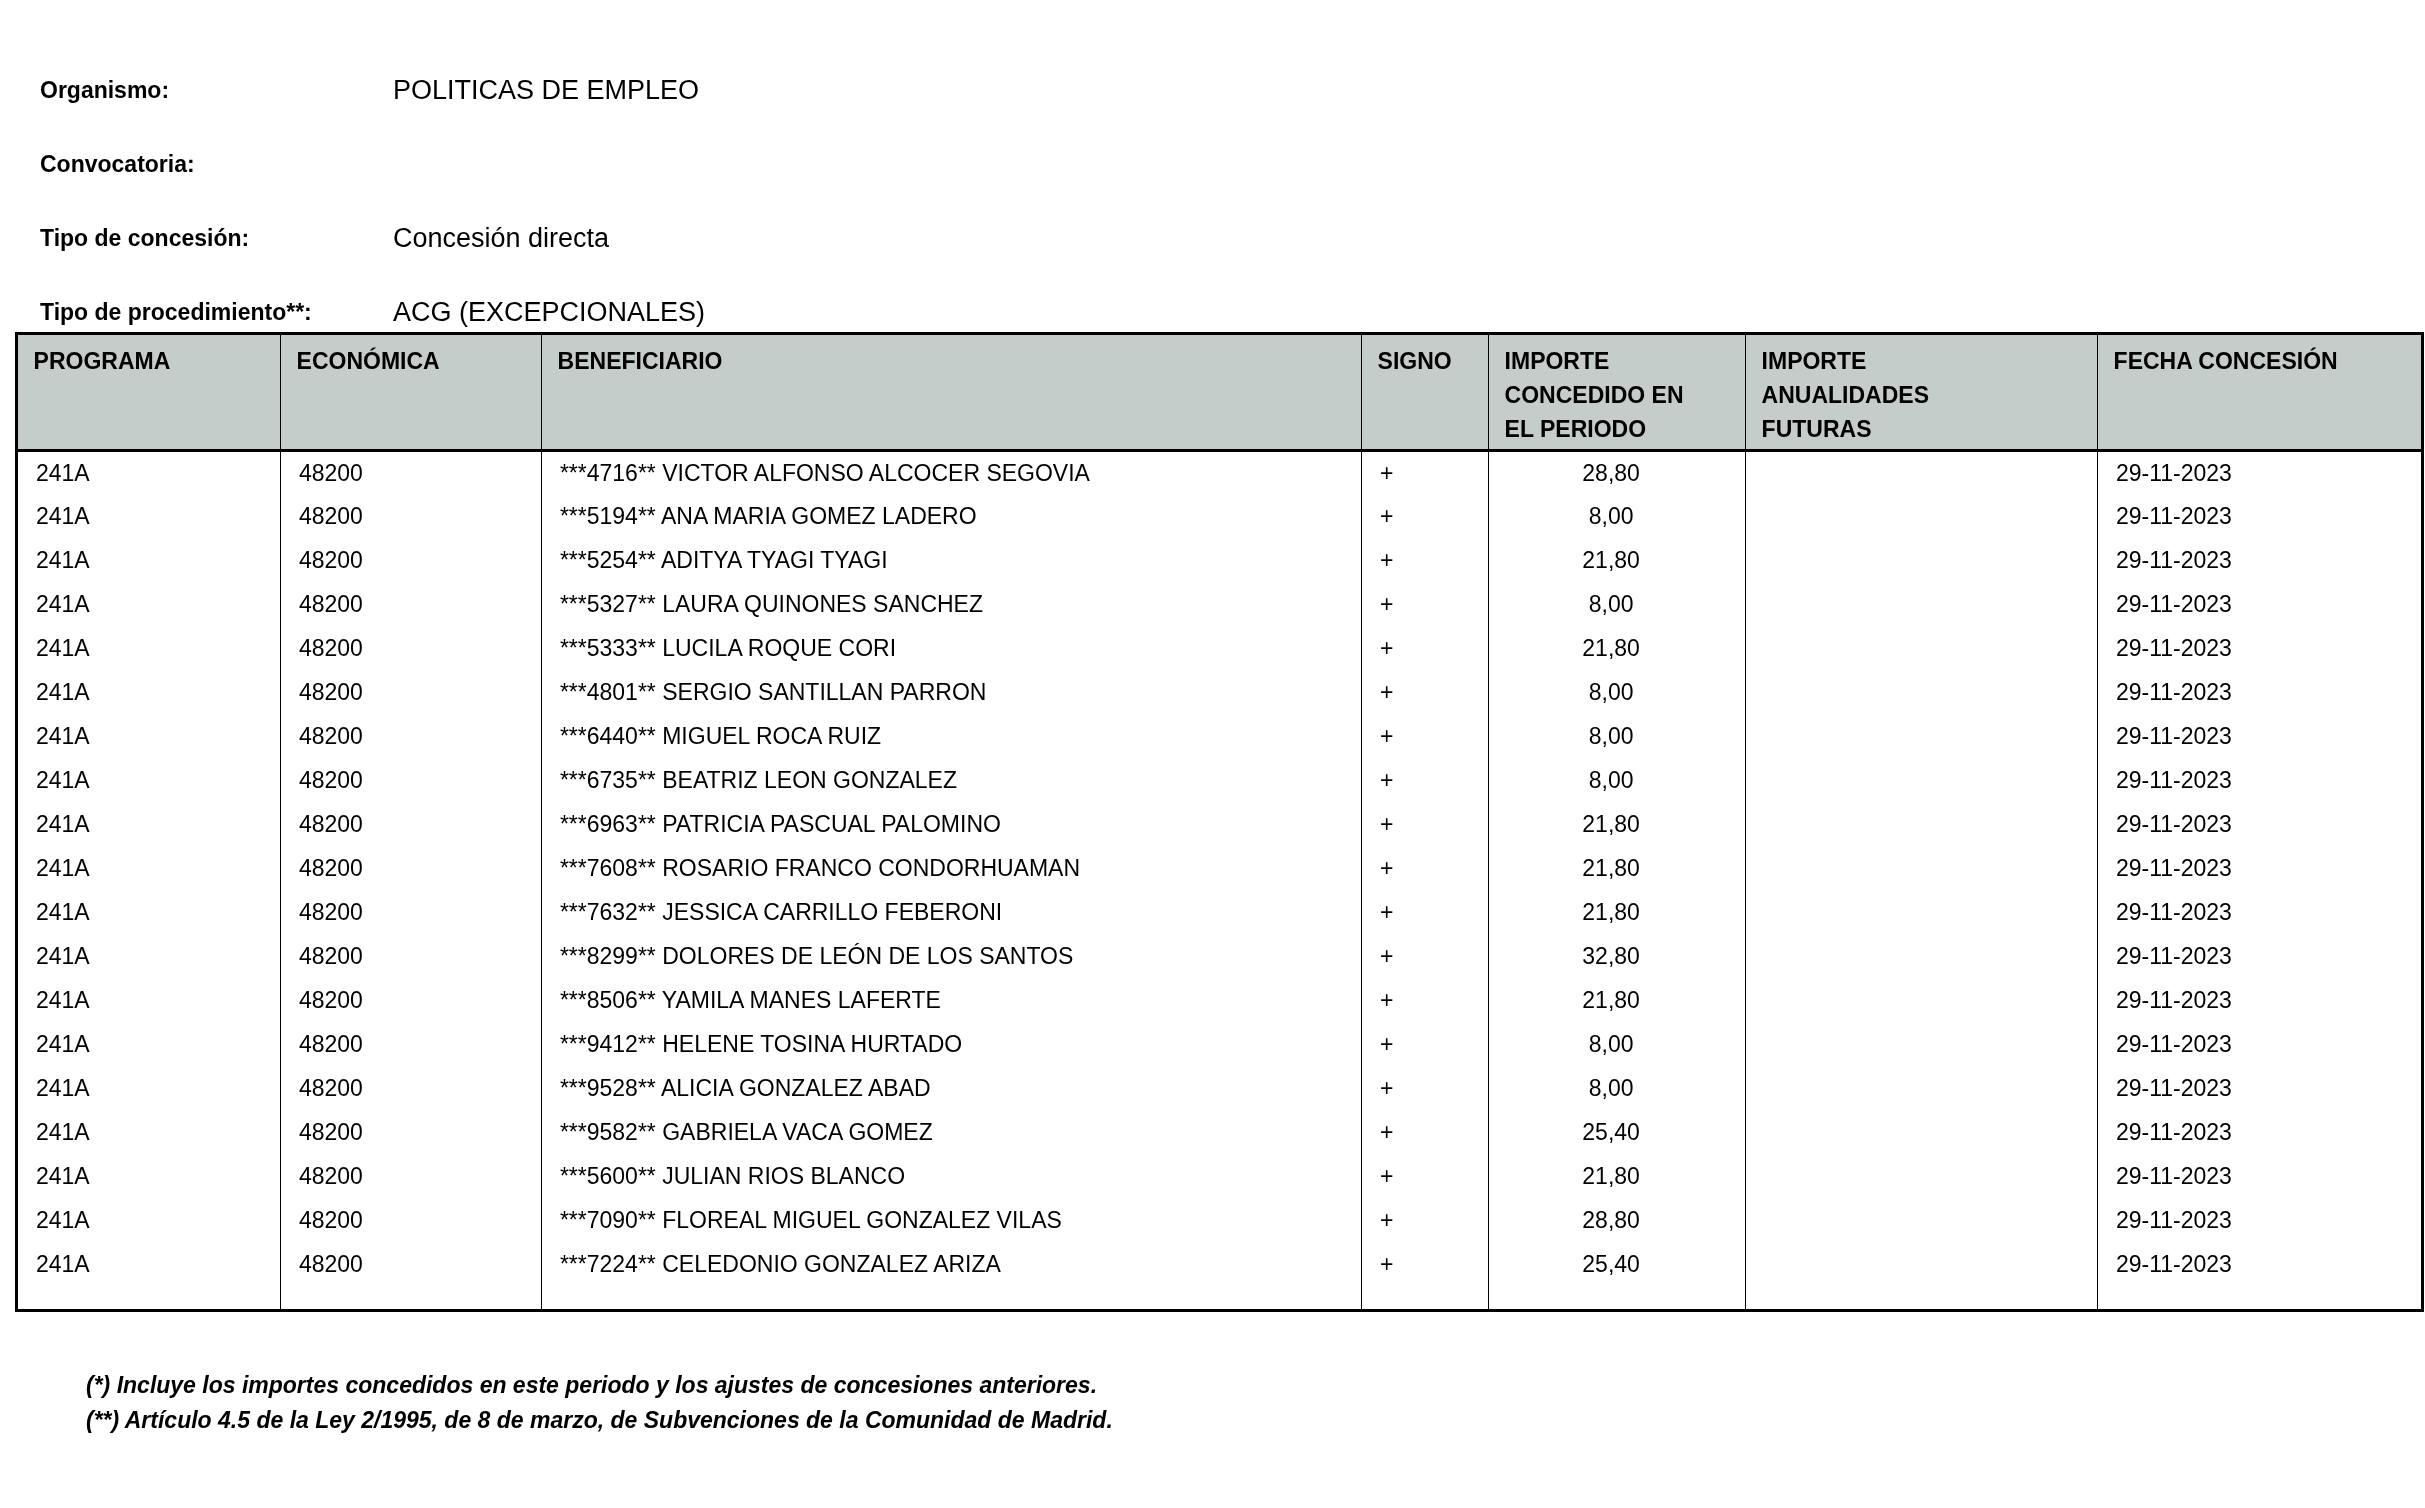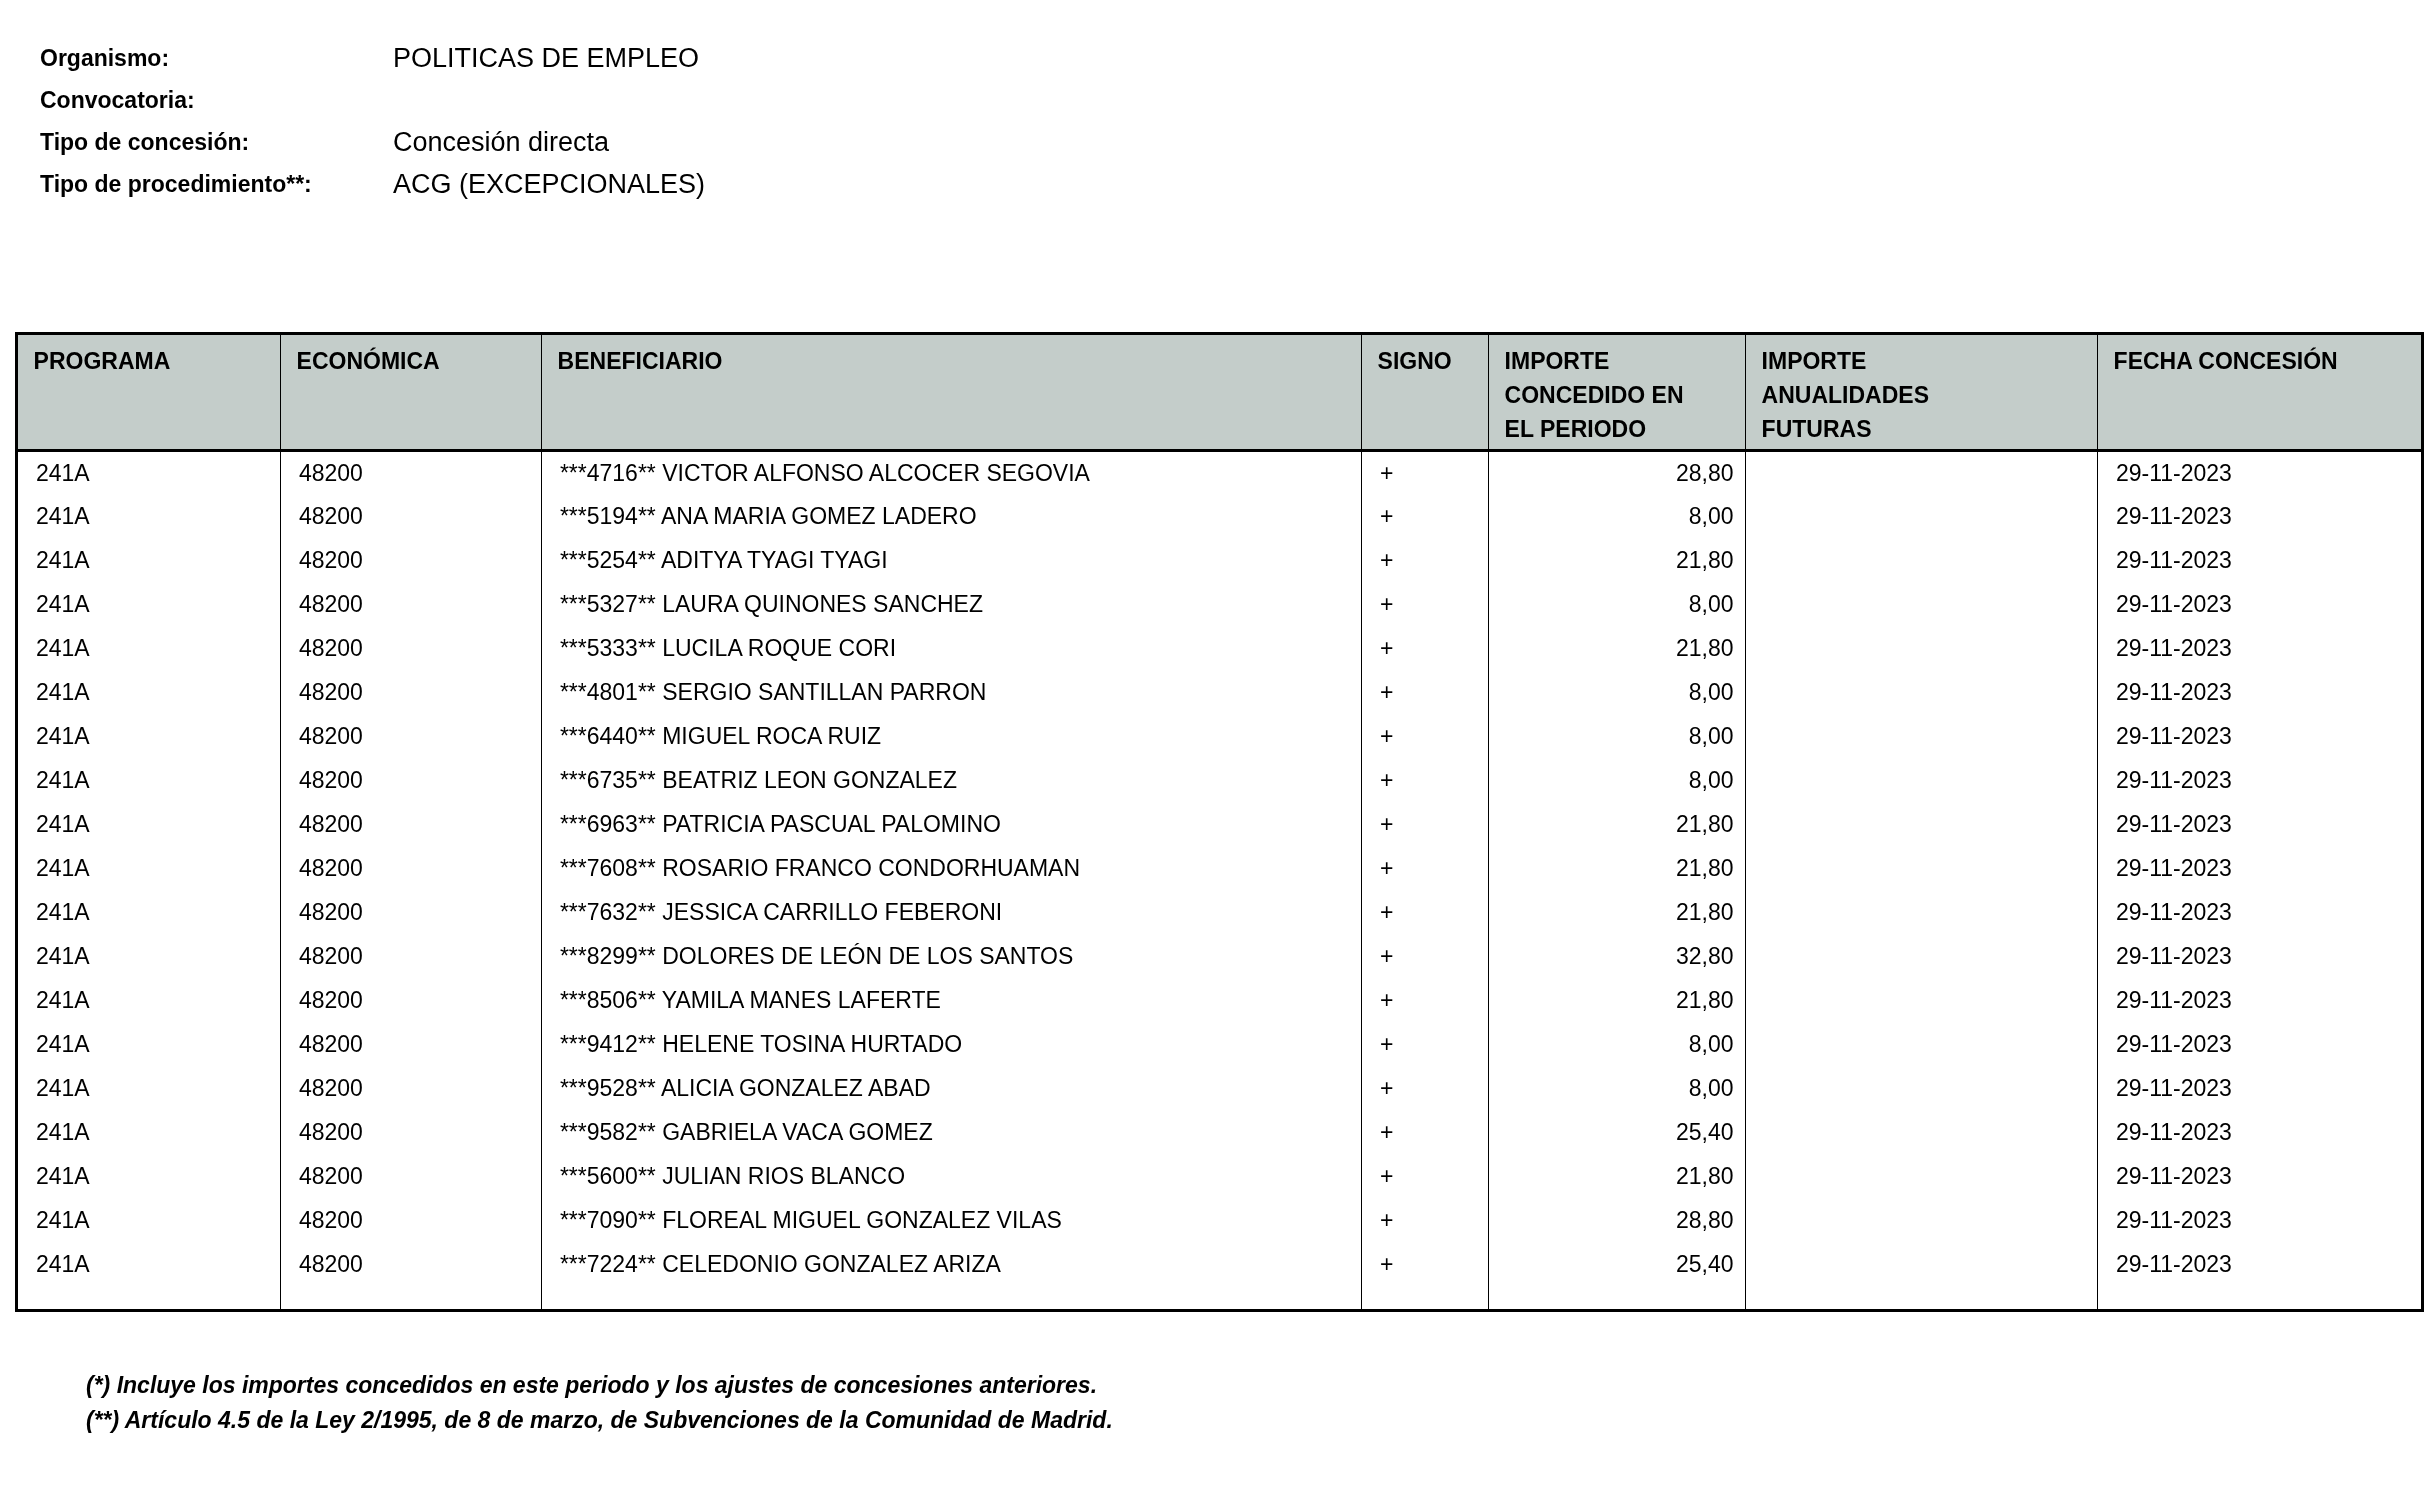--- a/index.html
+++ b/index.html
@@ -6,21 +6,21 @@
   * { margin: 0; padding: 0; box-sizing: border-box; }
   html, body { background: #ffffff; }
   body {
     width: 2426px; height: 1509px; position: relative;
     font-family: "Liberation Sans", "DejaVu Sans", sans-serif;
     color: #000; overflow: hidden;
   }
 
   
   .info-block { position: absolute; left: 40px; top: 37px; }
-  .info-row { display: flex; height: 42px; align-items: center; }
+  .info-row { display: flex; height: 42px; align-items: center; margin-top: 32px; }
   .info-label { width: 353px; font-weight: bold; font-size: 23px; white-space: nowrap; }
   .info-value { font-size: 27px; white-space: nowrap; }
 
   
   .concessions-table {
     position: absolute; left: 14.6px; top: 332px;
     border-collapse: collapse; table-layout: fixed; width: 2407px;
     border: 3.7px solid var(--border);
   }
   .concessions-table col.c-programa   { width: 264px; }
@@ -40,21 +40,21 @@
     padding: 8.8px 25px 0 16px; white-space: pre-line;
   }
   .concessions-table th:first-child { border-left: none; }
 
   .concessions-table td {
     border-left: 1.5px solid var(--border);
     height: 44px; font-size: 23px; vertical-align: middle;
     padding-left: 18.3px; white-space: nowrap; overflow: hidden;
   }
   .concessions-table td:first-child { border-left: none; }
-  .concessions-table td.amount { text-align: right; padding-left: 0; padding-right: 11px; }
+  .concessions-table td.amount { text-align: center; padding-left: 0; padding-right: 11px; }
   .concessions-table tr.filler-row td { height: 24px; }
 
   
   .footnotes { position: absolute; left: 86px; top: 1332px; margin-top: 36px; }
   .footnote { font-size: 23px; font-weight: bold; font-style: italic; line-height: 35px; white-space: nowrap; }
 </style>
 </head>
 <body style="background: rgb(255, 255, 255); color: rgb(0, 0, 0);">
 
 <div class="info-block">

